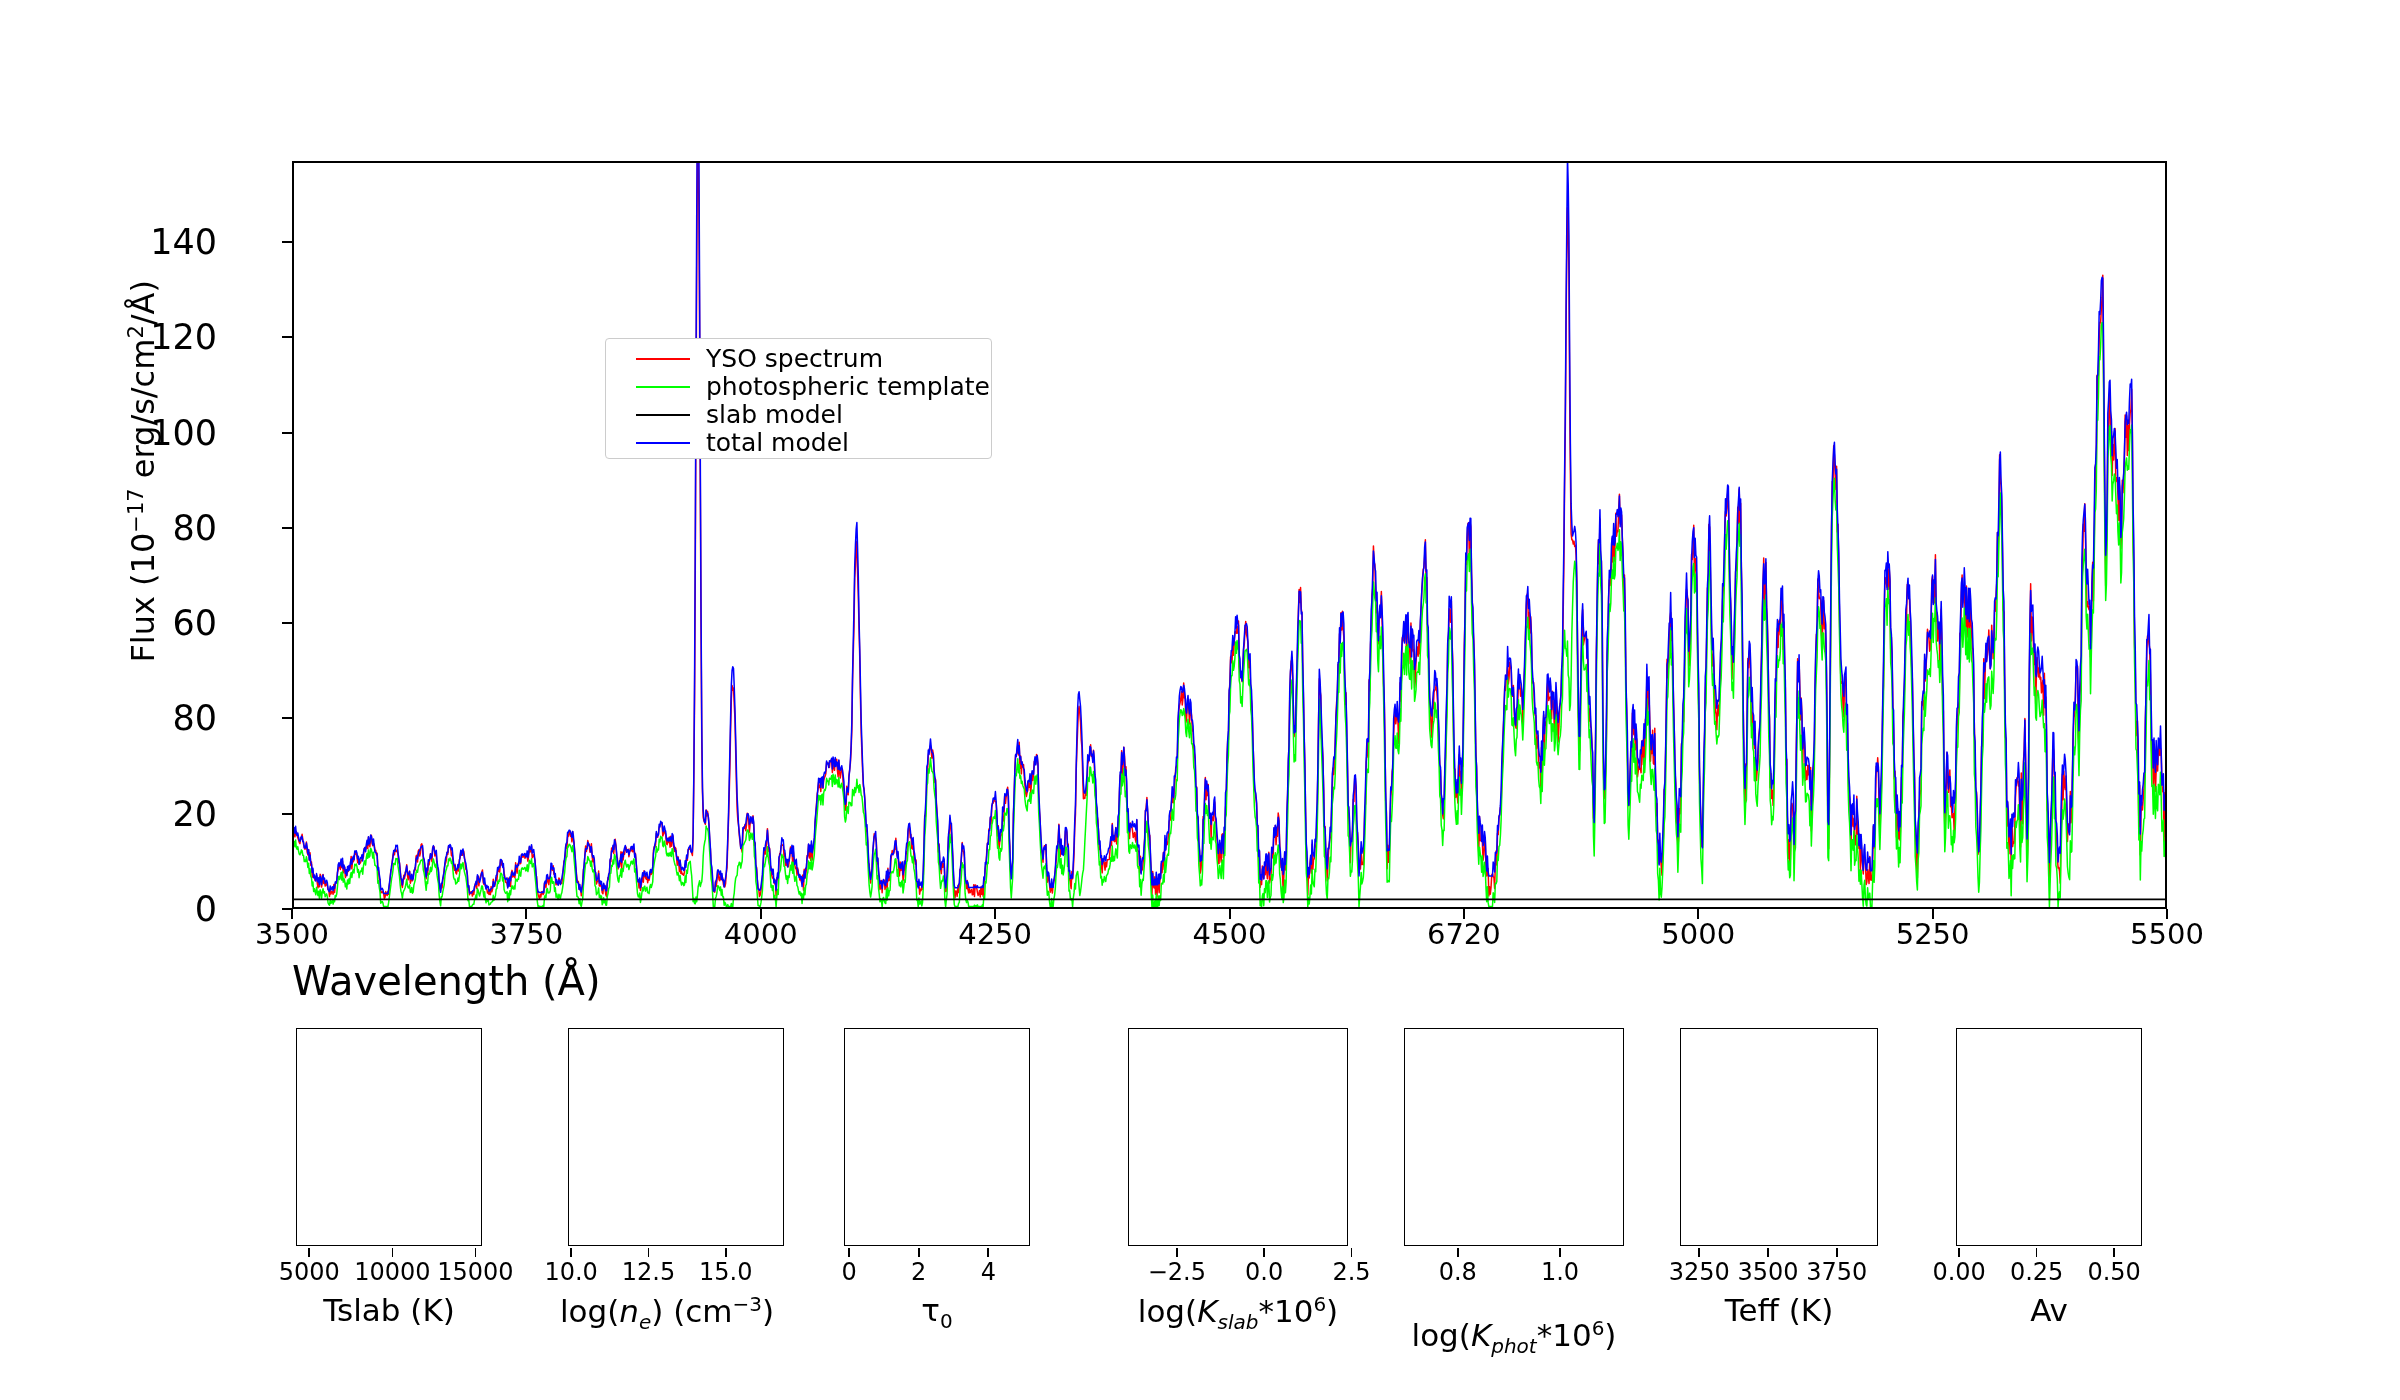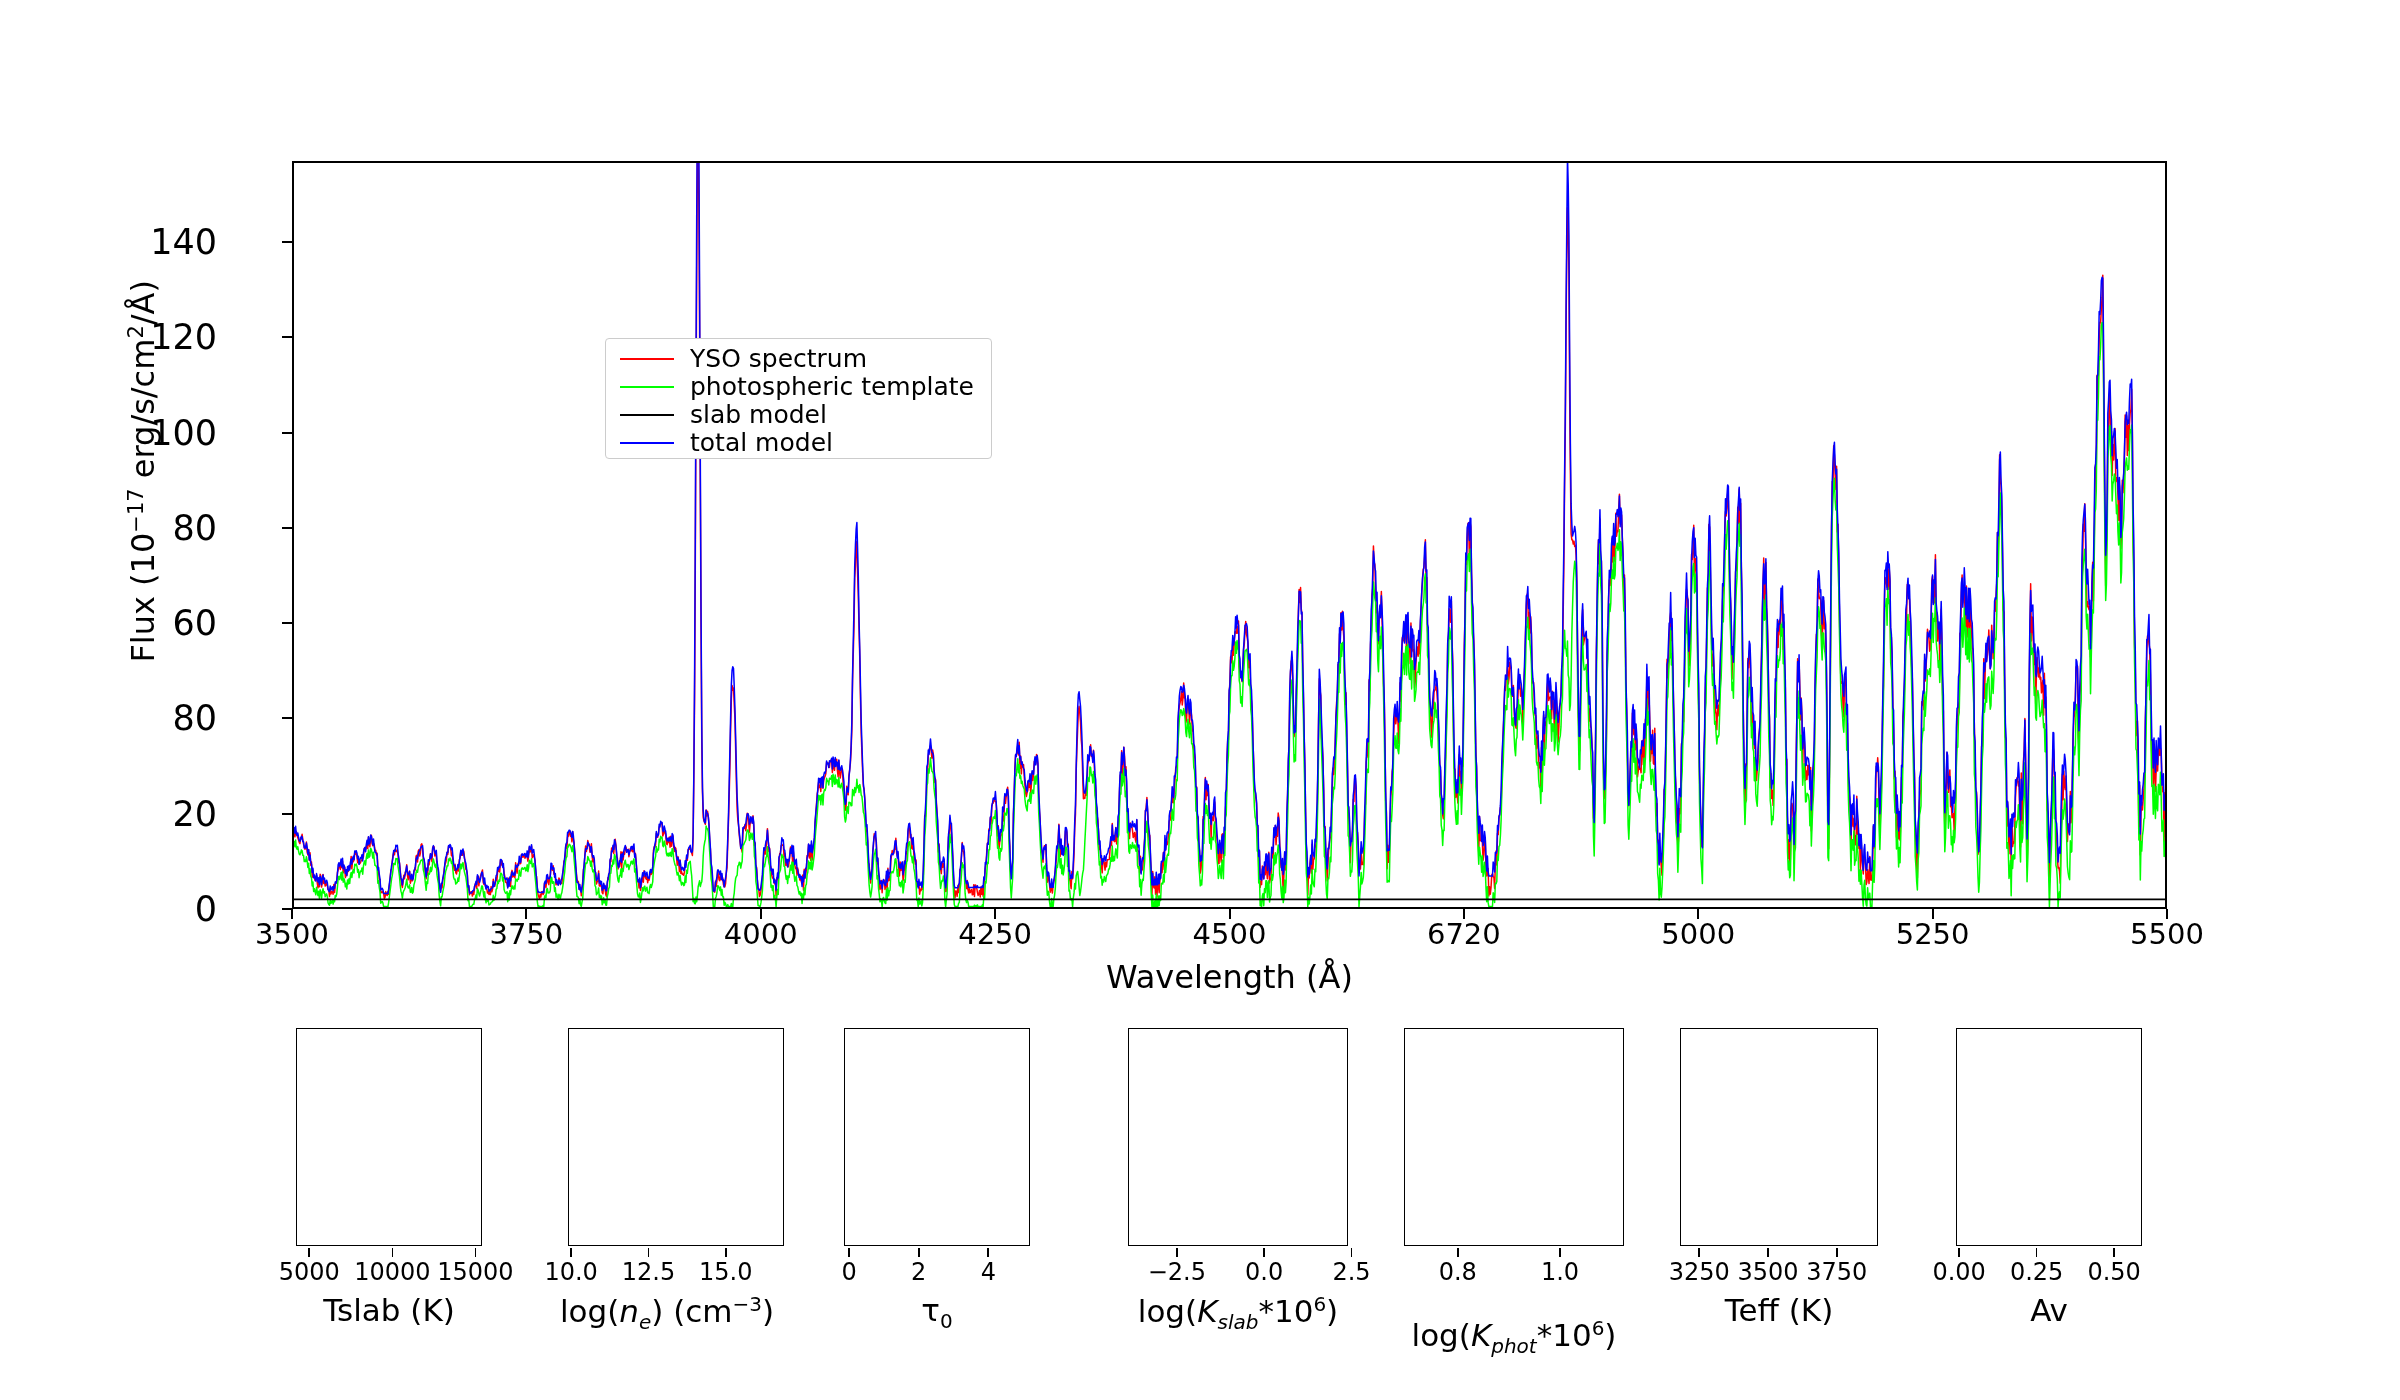--- a/index.html
+++ b/index.html
@@ -19,30 +19,30 @@
   
   .ytick{position:absolute;right:2183px;text-align:right;font-size:35px;color:#000;
          width:120px;height:34px;line-height:34px;}
   .ytickmark{position:absolute;width:10px;height:2px;background:#000;}
 
   
   .xtick{position:absolute;top:916px;font-size:29px;color:#000;width:160px;
          margin-left:-80px;text-align:center;height:36px;line-height:36px;}
   .xtickmark{position:absolute;top:909px;width:2px;height:10px;background:#000;}
 
-  #xaxis-label{position:absolute;left:292px;top:958px;width:1875px;text-align:center;
-               font-size:32px;color:#000;}
+  #xaxis-label{position:absolute;left:292px;top:958px;width:1875px;
+               font-size:40px;color:#000;}
   #yaxis-label{position:absolute;left:-167px;top:452px;width:620px;text-align:center;
                font-size:32px;color:#000;transform:rotate(-90deg);transform-origin:center center;}
   #yaxis-label sup{font-size:21px;vertical-align:super;}
 
   
   #legend{position:absolute;left:313px;top:177px;width:387px;height:121px;
           border:1px solid #cccccc;border-radius:4px;background:#fff;box-sizing:border-box;
-          padding:6px 0 0 0;}
+          padding:6px 0 0 16px;}
   .legend-row{display:flex;align-items:center;height:28px;padding-left:14px;}
   .legend-swatch{width:54px;height:0;border-top:2.4px solid #000;margin-right:16px;flex:none;}
   .legend-label{font-size:25px;color:#000;white-space:nowrap;line-height:28px;}
 
   
   .post{position:absolute;top:1028px;height:218px;}
   .post-frame{position:absolute;left:0;top:0;width:100%;height:100%;
               border:1.6px solid #000;box-sizing:border-box;background:#fff;}
   .post-svg{position:absolute;left:0;top:0;}
   .post-ticks{position:absolute;top:220px;left:0;width:100%;height:40px;}

